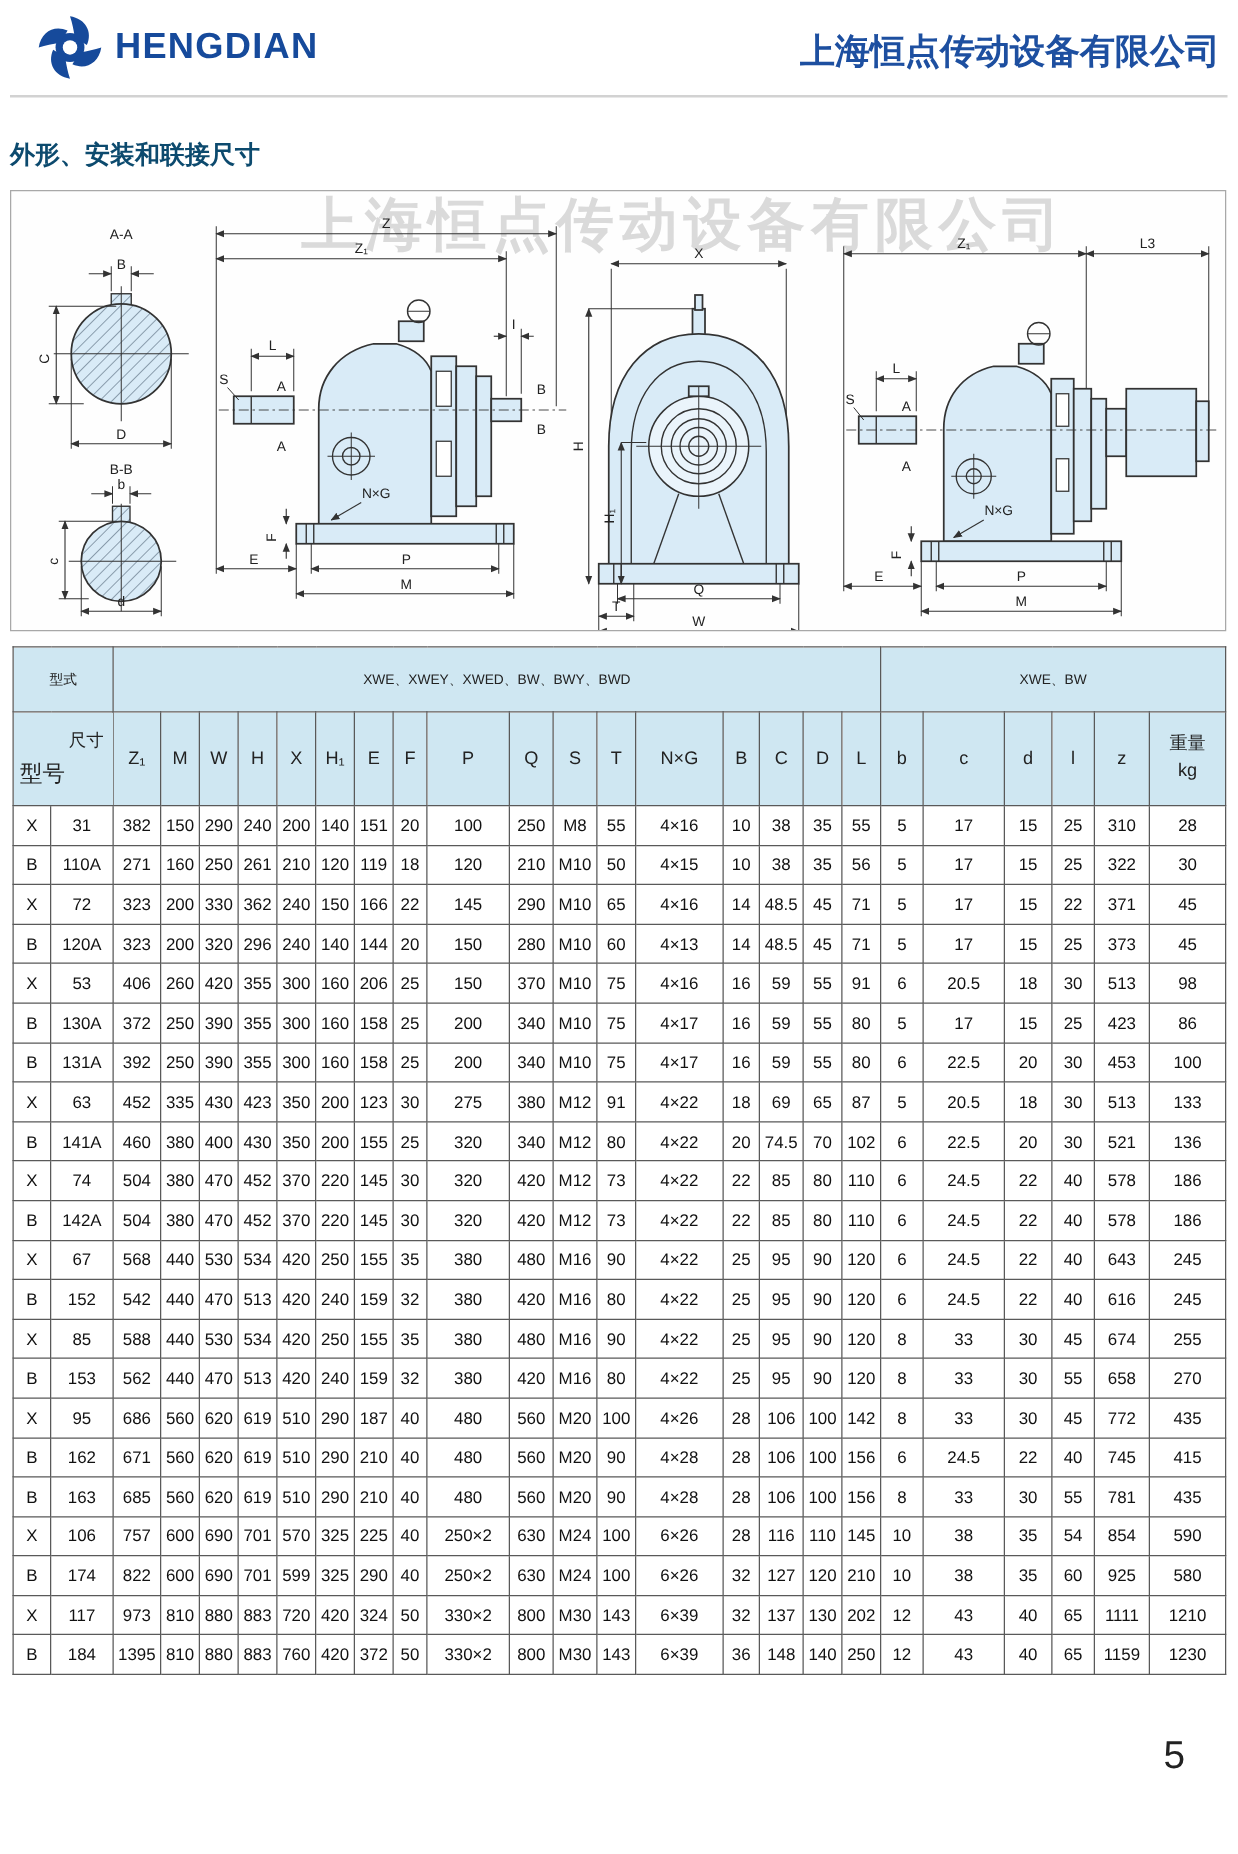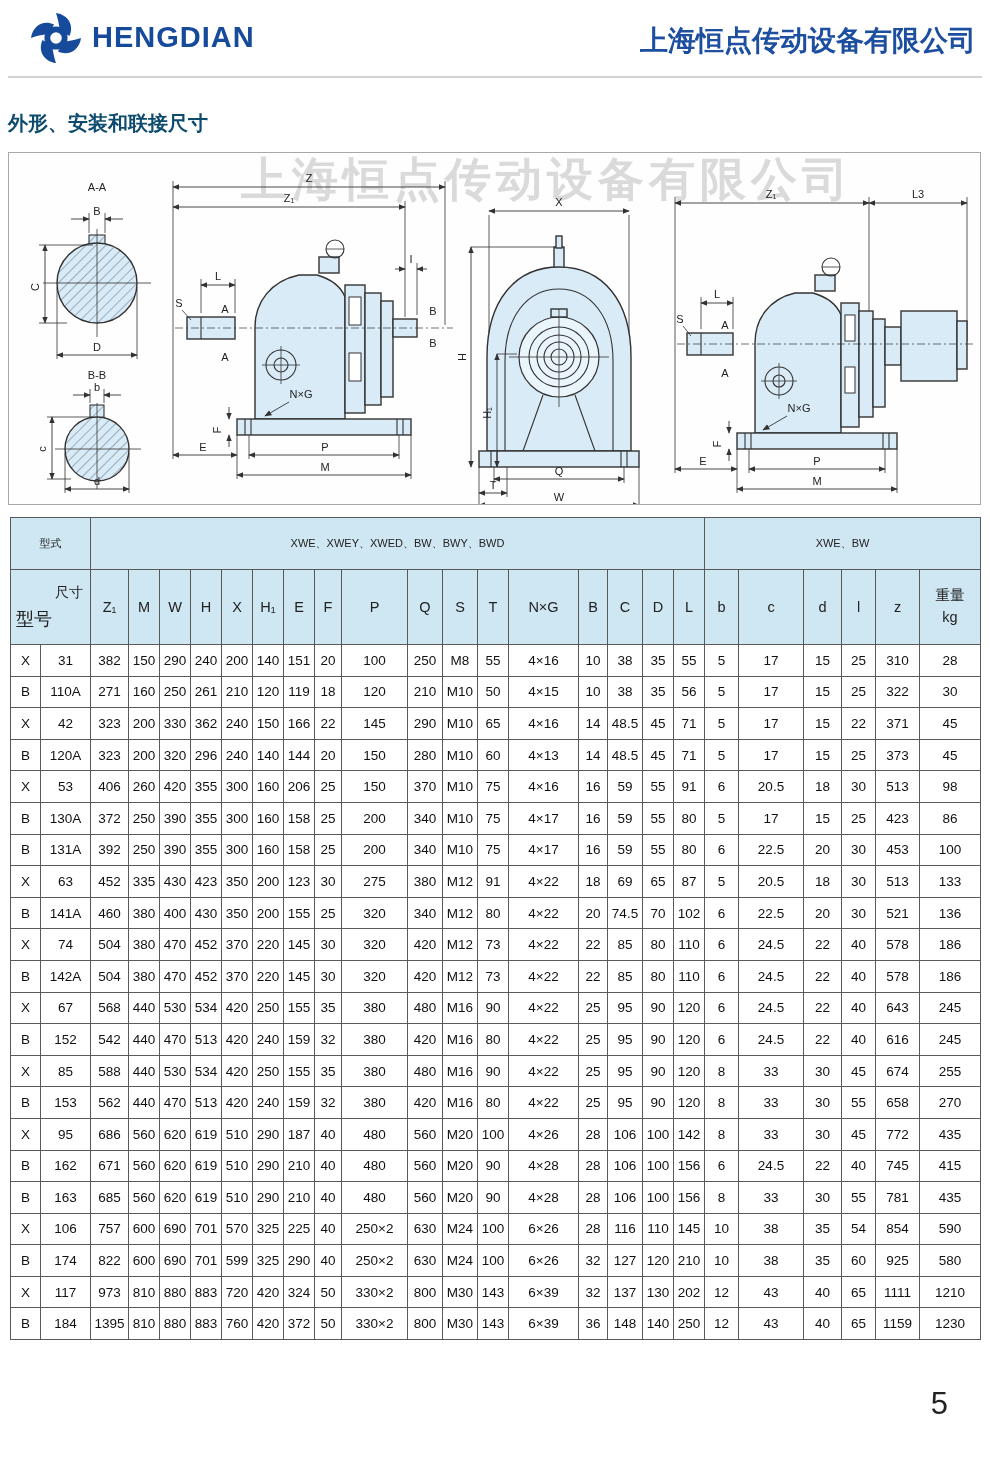--- a/index.html
+++ b/index.html
@@ -428,21 +428,21 @@
         <td>56</td>
         <td>5</td>
         <td>17</td>
         <td>15</td>
         <td>25</td>
         <td>322</td>
         <td>30</td>
       </tr>
       <tr>
         <td>X</td>
-        <td>42</td>
+        <td>72</td>
         <td>323</td>
         <td>200</td>
         <td>330</td>
         <td>362</td>
         <td>240</td>
         <td>150</td>
         <td>166</td>
         <td>22</td>
         <td>145</td>
         <td>290</td>

